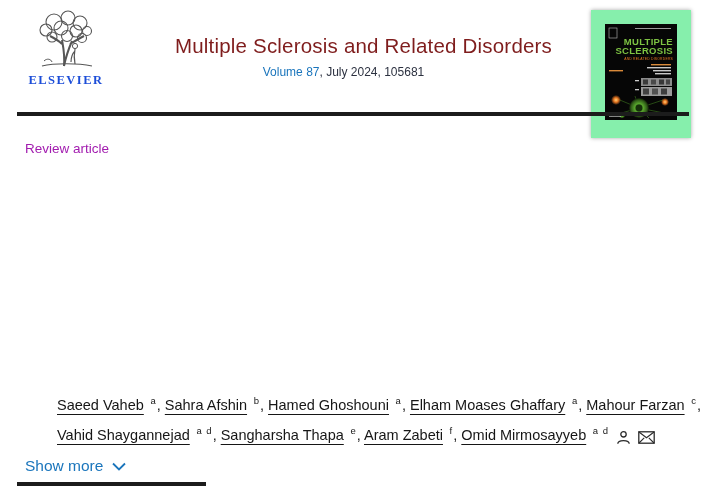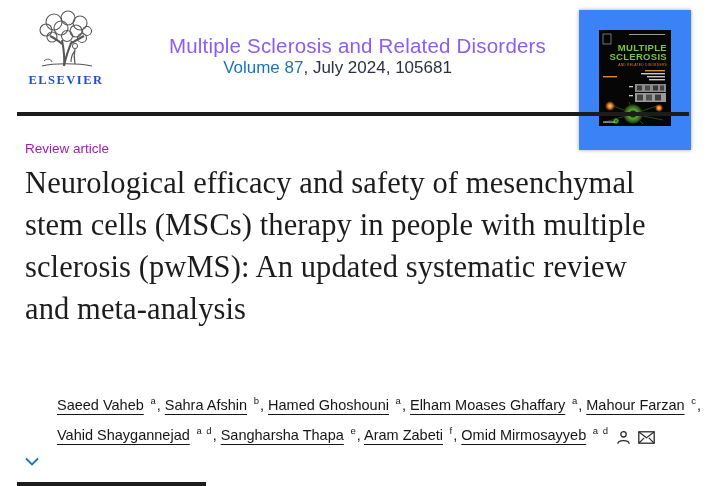--- a/index.html
+++ b/index.html
@@ -6,26 +6,26 @@
   html,body { width:707px; height:486px; background:#ffffff; overflow:hidden;
               font-family:"Liberation Sans", sans-serif; }
   .page { position:relative; width:707px; height:486px; background:#fff; }
 
   
   .banner { display:flex; align-items:flex-start; padding:10px 16px 0 26px; height:104px; }
   .logo-wrap { width:80px; text-align:center; flex:0 0 auto; cursor:pointer; }
   .logo-wrap .logo-label { display:block; color:#1d4ed8; font-family:"Liberation Serif", serif;
                            font-size:12.5px; font-weight:bold; letter-spacing:1.5px; margin-top:1px; }
   .banner-center { flex:1 1 auto; text-align:center; padding-top:24px; }
-  .journal-title { display:inline-block; color:#8b5cf6; font-size:20.5px; font-weight:400;
+  .journal-title { display:inline-block; color:#7f1d1d; font-size:20.5px; font-weight:400;
                    letter-spacing:.2px; cursor:pointer;margin-left:40px; }
-  .issue-line { font-size:17px; color:#2c3140; }
+  .issue-line { margin-top:7px; font-size:12px; color:#2c3140; }
   .issue-line a { color:#1a75bc; text-decoration:none; cursor:pointer; }
 
-  .cover-wrap { flex:0 0 auto; margin-left:10px; background:#3b82f6; padding:20px;
+  .cover-wrap { flex:0 0 auto; margin-left:10px; background:#86efac; padding:14px;
                 box-shadow:0 0 4px rgba(0,0,0,.35); cursor:pointer; }
 
   
   .rule { position:absolute; left:17px; width:672px; height:4px; background:#1c1c1c; }
   .rule-top { top:112px; }
   .rule-bottom { top:482px; width:189px; }
 
   
   .article-type { position:absolute; left:25px; top:141px; font-size:13.5px; color:#a21caf; }
   .article-title { position:absolute; left:25px; top:162px; width:648px;
@@ -137,30 +137,30 @@
         <circle cx="17" cy="91" r="3.2" fill="url(#neuron)"></circle>
         <rect x="4" y="91.5" width="12" height="1.2" fill="#bdbdbd"></rect>
       </svg>
     </div>
   </div>
 
   <div class="rule rule-top"></div>
 
   <div class="article-type">Review article</div>
 
-  <h1 class="article-title">Neurological efficacy and safety of mesenchymal stem cells (MSCs) therapy in people with multiple sclerosis (pwMS): An updated systematic review and meta-analysis</h1>
 
   <div class="authors"><span class="author"><span class="nm">Saeed Vaheb</span><sup> a</sup></span>, <span class="author"><span class="nm">Sahra Afshin</span><sup> b</sup></span>, <span class="author"><span class="nm">Hamed Ghoshouni</span><sup> a</sup></span>, <span class="author"><span class="nm">Elham Moases Ghaffary</span><sup> a</sup></span>, <span class="author"><span class="nm">Mahour Farzan</span><sup> c</sup></span>, <span class="author"><span class="nm">Vahid Shaygannejad</span><sup> a d</sup></span>, <span class="author"><span class="nm">Sangharsha Thapa</span><sup> e</sup></span>, <span class="author"><span class="nm">Aram Zabeti</span><sup> f</sup></span>, <span class="author"><span class="nm">Omid Mirmosayyeb</span><sup> a d</sup></span><span class="author-icons"><svg width="15" height="15" viewBox="0 0 15 15">
           <circle cx="7.5" cy="4.3" r="2.7" fill="none" stroke="#2b2b2b" stroke-width="1.3"></circle>
           <path d="M1.8 13.8 C1.8 9.6 13.2 9.6 13.2 13.8" fill="none" stroke="#2b2b2b" stroke-width="1.3"></path>
         </svg><svg width="17" height="13" viewBox="0 0 17 13">
           <rect x="0.8" y="0.8" width="15.4" height="11.4" fill="none" stroke="#2b2b2b" stroke-width="1.3"></rect>
           <path d="M1 1 L8.5 6.8 L16 1 M1 12 L6.2 6.8 M16 12 L10.8 6.8" fill="none" stroke="#2b2b2b" stroke-width="1.1"></path>
         </svg></span></div>
 
   <button class="show-more">
+    <span>Show more</span>
     <svg width="14" height="9" viewBox="0 0 14 9">
       <polyline points="1,1.5 7,7.5 13,1.5" fill="none" stroke="#1a75bc" stroke-width="1.8"></polyline>
     </svg>
   </button>
 
   <div class="rule rule-bottom"></div>
 </div>
 
 </body></html>

